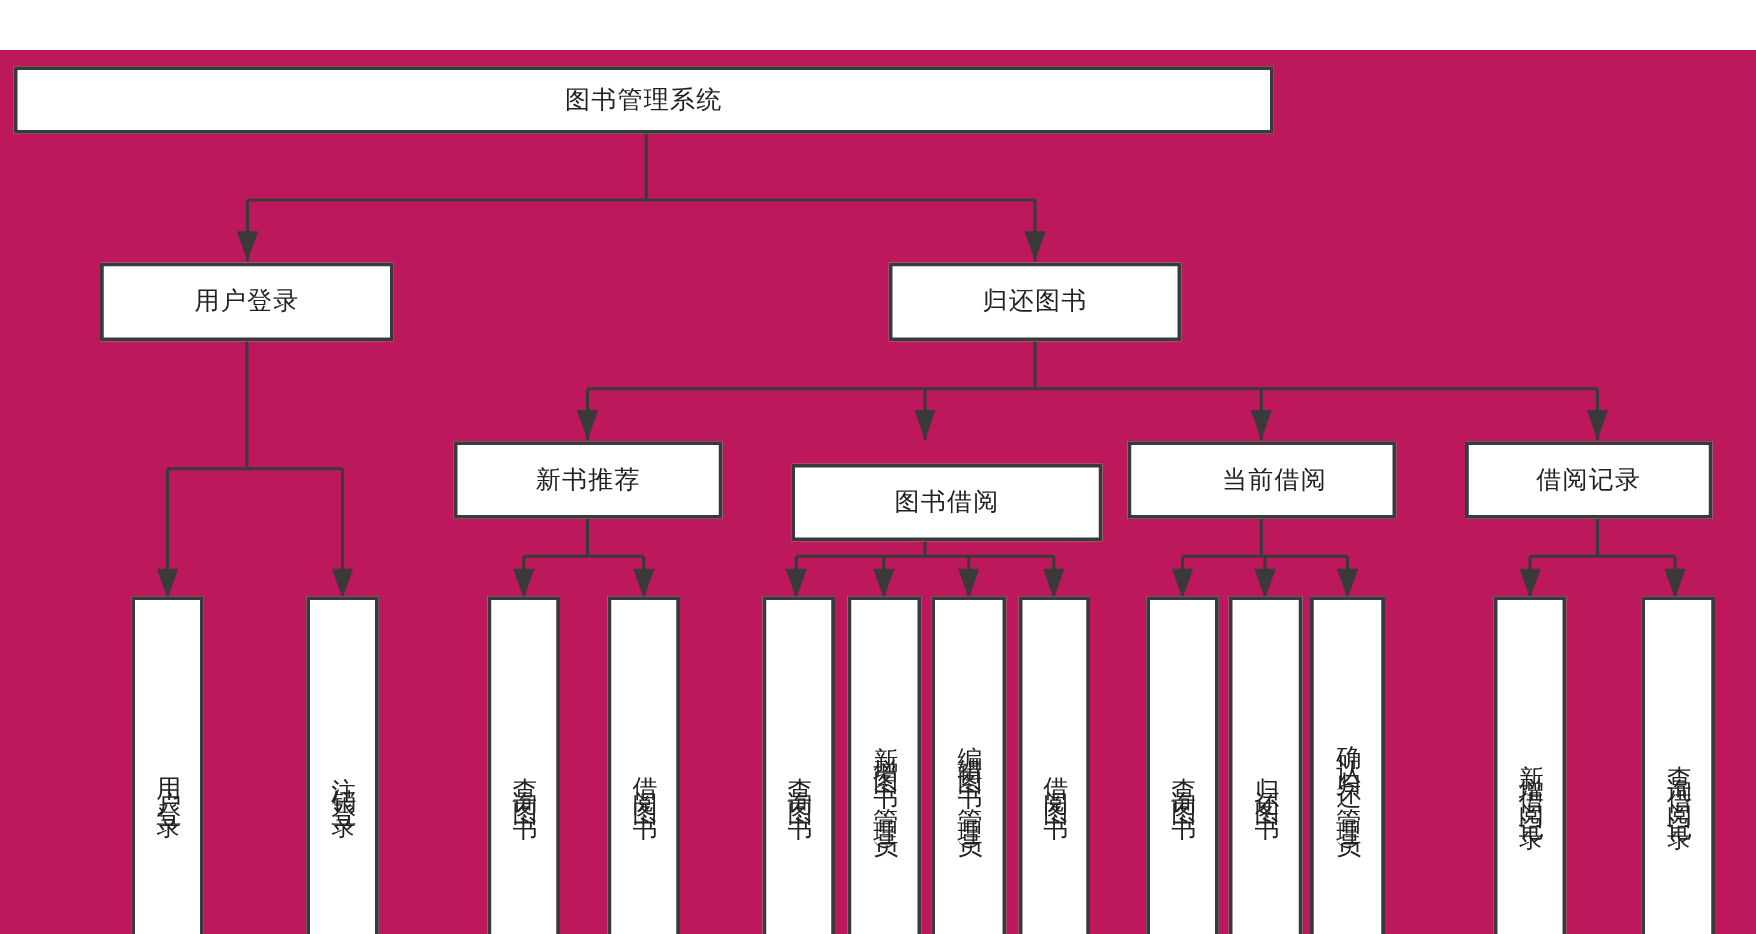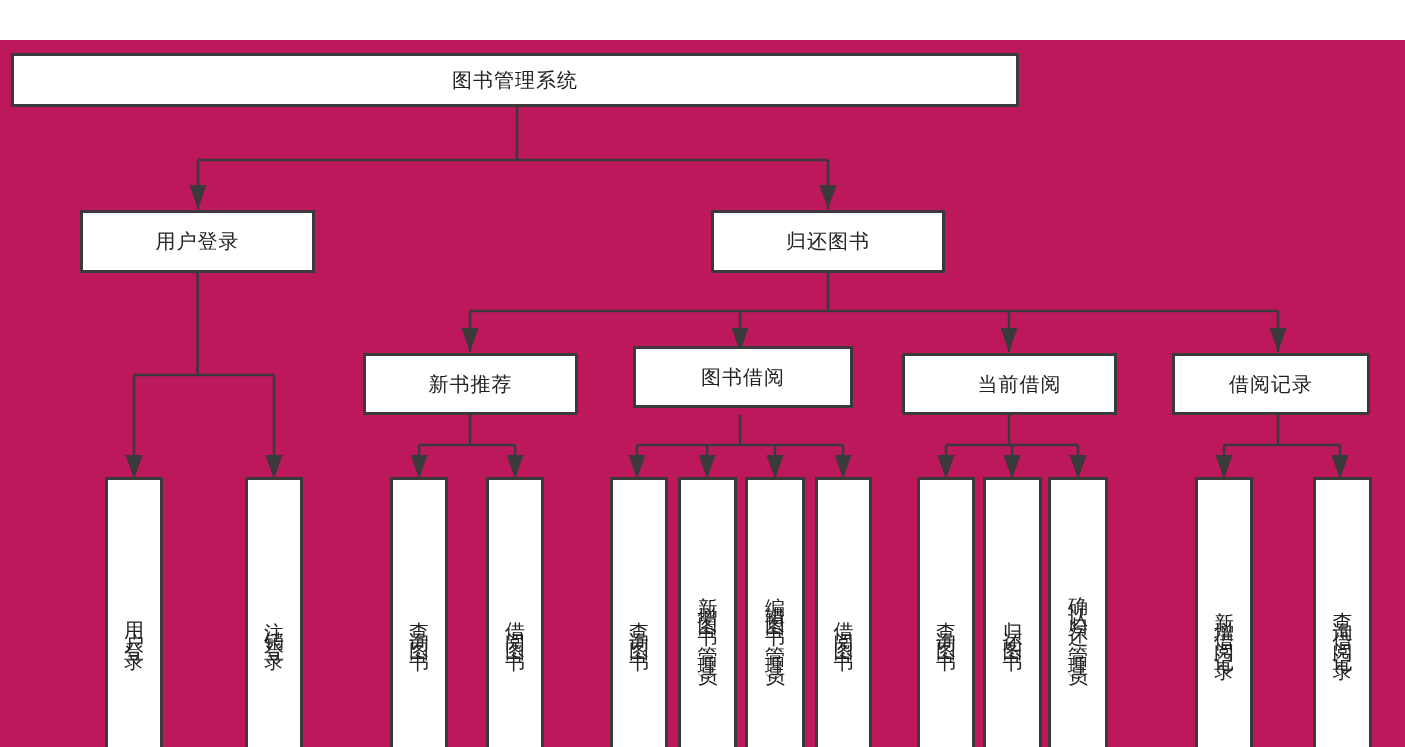--- a/index.html
+++ b/index.html
@@ -36,21 +36,21 @@
   .v {
     writing-mode: vertical-lr;
     letter-spacing: 10px;
     white-space: normal;
   }
   
   .n-root    { left: 11px;  top: 13px;  width: 1008px; height: 54px; }
   .n-login   { left: 80px;  top: 170px; width: 235px;  height: 63px; }
   .n-mgmt    { left: 711px; top: 170px; width: 234px;  height: 63px; }
   .n-rec     { left: 363px; top: 313px; width: 215px;  height: 62px; }
-  .n-borrow  { left: 633px; top: 306px; width: 220px;  height: 62px; text-align: center; }
+  .n-borrow  { left: 633px; top: 331px; width: 249px;  height: 62px; text-align: center; }
   .n-current { left: 902px; top: 313px; width: 215px;  height: 62px; padding-left: 20px; }
   .n-records { left: 1172px;top: 313px; width: 198px;  height: 62px; font-family: Liberation Serif, serif; }
   
   .lf   { top: 437px; height: 297px; }
   .lf0  { left: 105px;  width: 58px; }
   .lf1  { left: 245px;  width: 58px; }
   .lf2  { left: 390px;  width: 58px; }
   .lf3  { left: 486px;  width: 58px; }
   .lf4  { left: 610px;  width: 58px; }
   .lf5  { left: 678px;  width: 59px; }

